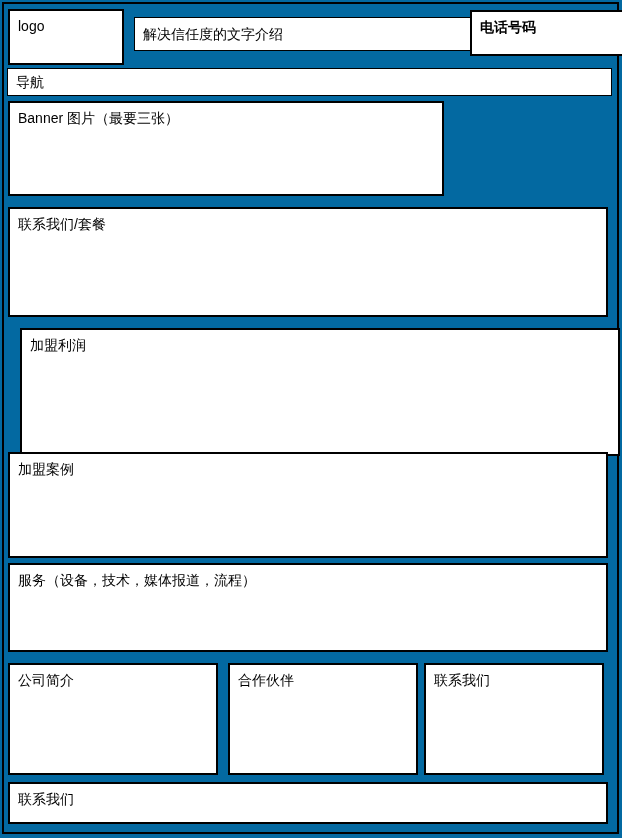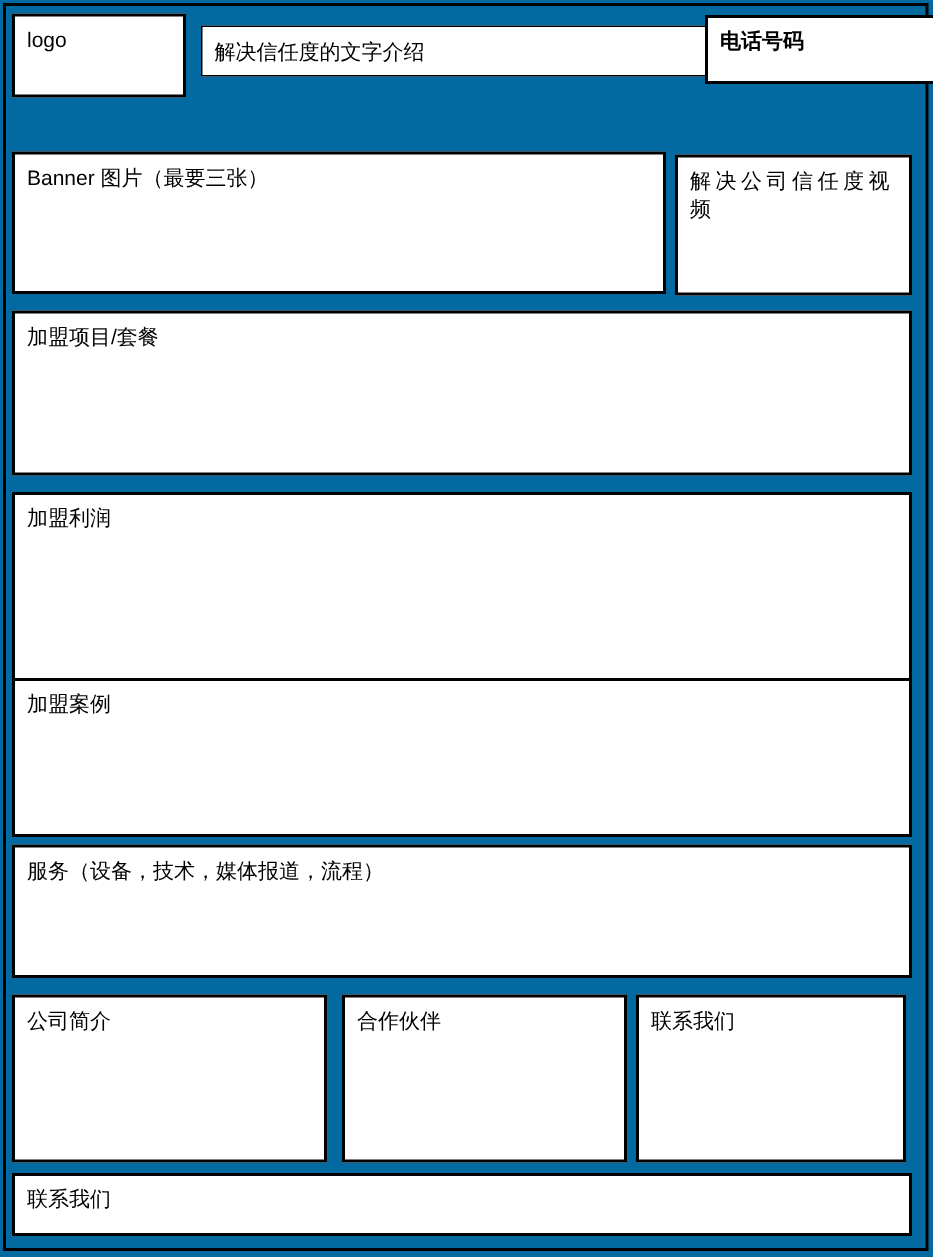--- a/index.html
+++ b/index.html
@@ -48,21 +48,21 @@
   .nav-bar    { left: 7px;   top: 68px;  width: 605px; height: 28px; }
   .nav-bar .lbl { padding-top: 4px; }
 
   
   .banner-box { left: 8px;   top: 101px; width: 436px; height: 95px; }
   .video-box  { left: 450px; top: 103px; width: 158px; height: 94px; }
   .video-box .lbl { letter-spacing: 3px; padding-right: 4px; }
 
   
   .sec-projects { left: 8px; top: 207px; width: 600px; height: 110px; }
-  .sec-profit   { left: 8px; top: 328px; width: 600px; height: 128px; }
+  .sec-profit   { left: 20px; top: 328px; width: 600px; height: 128px; }
   .sec-cases    { left: 8px; top: 452px; width: 600px; height: 106px; }
   .sec-services { left: 8px; top: 563px; width: 600px; height: 89px;  }
 
   
   .col-about    { left: 8px;   top: 663px; width: 210px; height: 112px; }
   .col-partners { left: 228px; top: 663px; width: 190px; height: 112px; }
   .col-contact  { left: 424px; top: 663px; width: 180px; height: 112px; }
 
   
   .footer-box { left: 8px; top: 782px; width: 600px; height: 42px; }
@@ -76,30 +76,30 @@
   <div class="box logo-box">
     <span class="lbl">logo</span>
   </div>
   <div class="box thin intro-box">
     <span class="lbl">解决信任度的文字介绍</span>
   </div>
   <div class="box phone-box">
     <span class="lbl">电话号码</span>
   </div>
 
+  <div class="box thin nav-bar">
+    <span class="lbl">导航</span>
+  </div>
 
   <div class="box banner-box">
     <span class="lbl">Banner 图片（最要三张）</span>
   </div>
-  <div class="box video-box">
-    <span class="lbl">解决公司信任度视频</span>
-  </div>
 
   <div class="box sec-projects">
-    <span class="lbl">加盟项目/套餐</span>
+    <span class="lbl">联系我们/套餐</span>
   </div>
   <div class="box sec-profit">
     <span class="lbl">加盟利润</span>
   </div>
   <div class="box sec-cases">
     <span class="lbl">加盟案例</span>
   </div>
   <div class="box sec-services">
     <span class="lbl">服务（设备，技术，媒体报道，流程）</span>
   </div>

